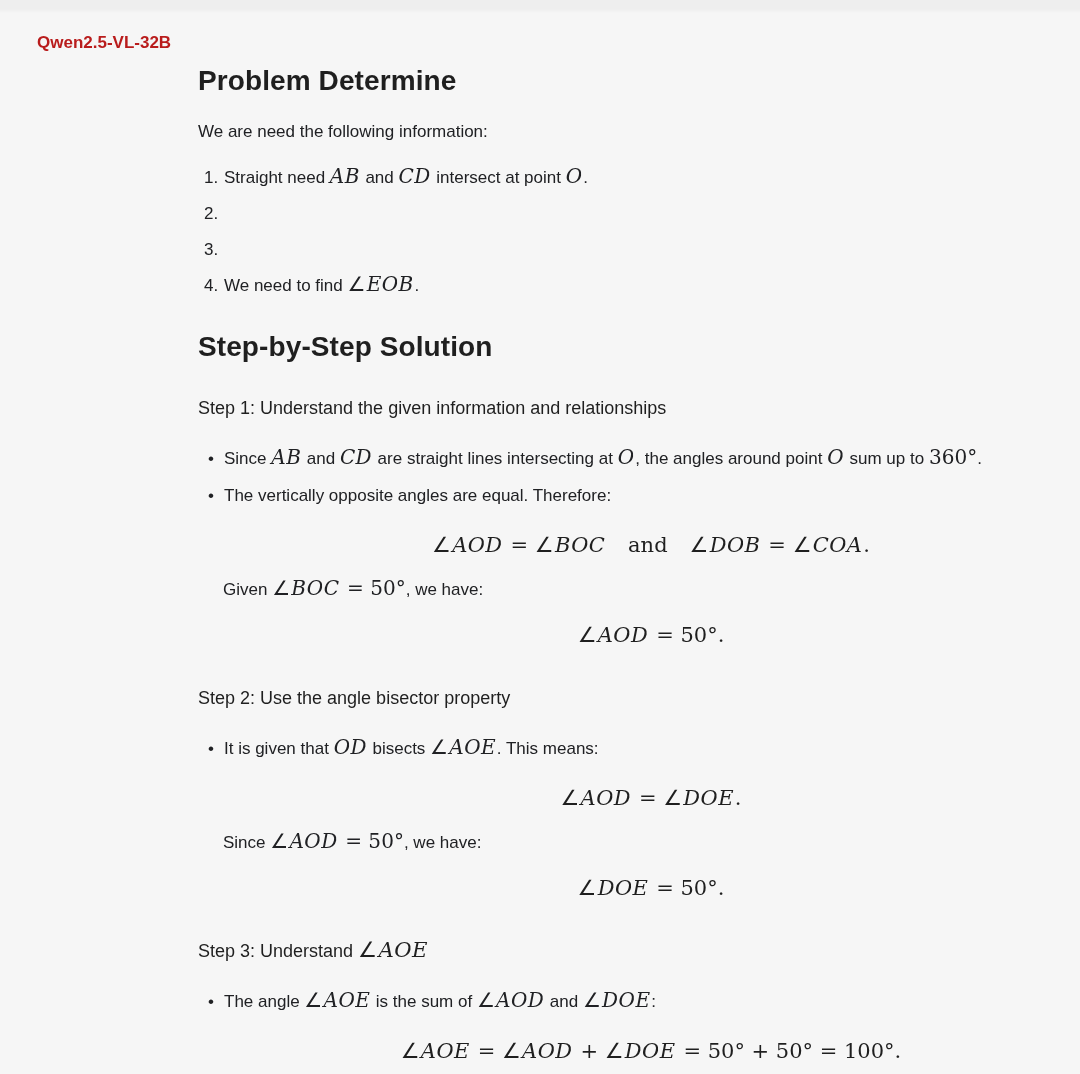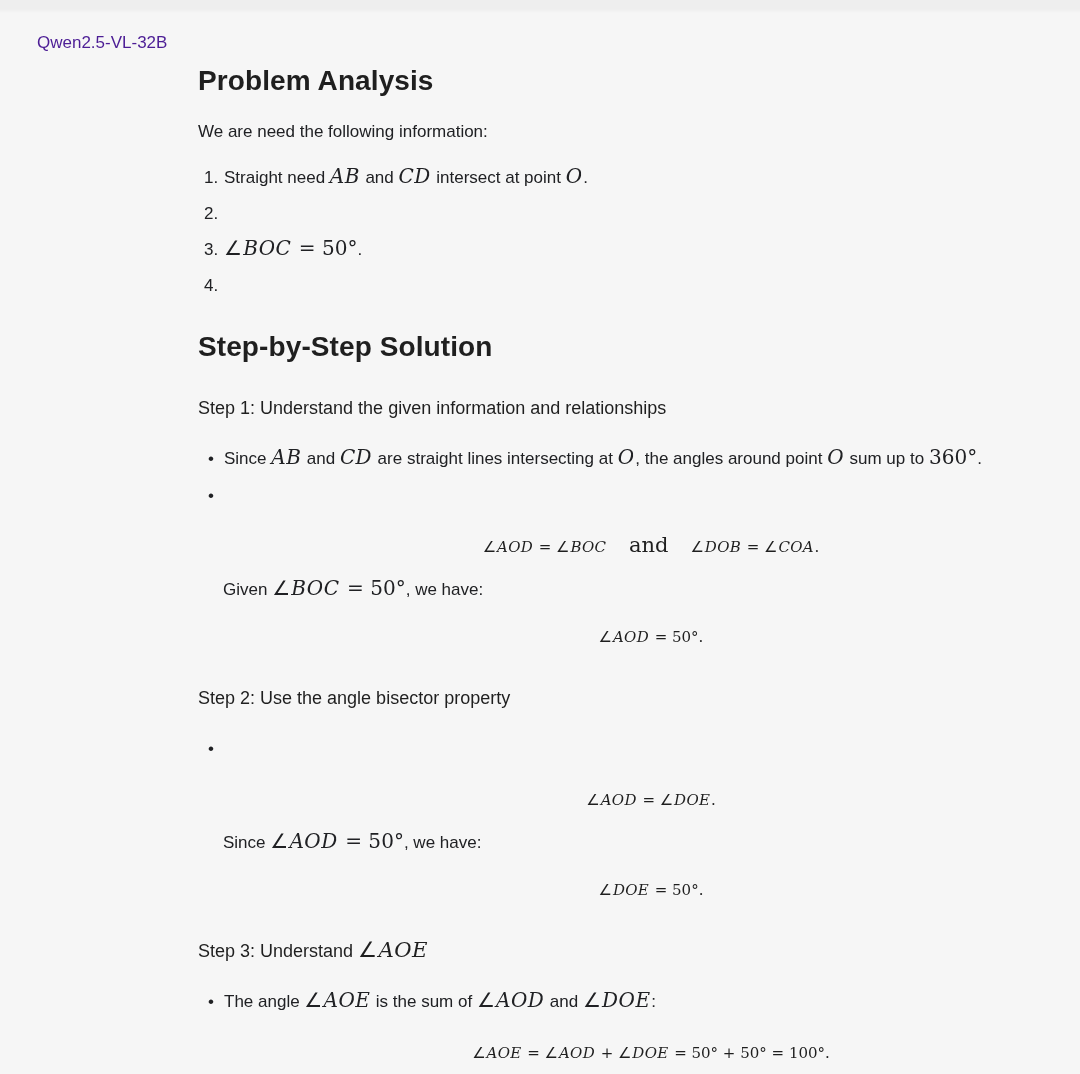--- a/index.html
+++ b/index.html
@@ -12,21 +12,22 @@
   .top-strip {
     height: 13px;
     background: linear-gradient(#eeeeee, #eeeeee 9px, #f6f6f6);
   }
   .model-label {
     position: absolute;
     left: 37px;
     top: 32px;
     font-size: 17px;
     line-height: 22px;
-    color: #4c1d95;
+    color: #b91c1c;
+    font-weight: bold;
   }
   .doc {
     margin-left: 198px;
     width: 906px;
     padding-top: 51px;
   }
   .block-h2 {
     font-size: 28px;
     line-height: 34px;
     font-weight: 700;
@@ -83,21 +84,21 @@
   .block-eq {
     text-align: center;
     font-size: 21px;
     line-height: 38px;
     margin-top: 12px;
     white-space: nowrap;
     color: #1f1f1f;
   }
   
   .math { font-size: 1.18em; line-height: 1; text-align: right; }
-  .block-eq .math { font-size: 15px; }
+  .block-eq .math { font-size: 21px; }
   .mi {
     font-family: "DejaVu Serif", serif;
     font-style: italic;
     letter-spacing: 0.02em;
     padding-right: 0.04em;
   }
   .mrm { font-family: "DejaVu Serif", serif; font-style: normal; }
   .mang { font-family: "DejaVu Sans", sans-serif; font-style: normal; padding-right: 0.06em; }
   .eq-rm {
     font-family: "DejaVu Serif", serif;
@@ -106,56 +107,58 @@
   }
 </style>
 </head>
 <body>
 
 <div class="top-strip"></div>
 
 <div class="model-label">Qwen2.5-VL-32B</div>
 
 <main class="doc" id="doc">
-    <h2 class="block-h2"><span class="txt">Problem Analysis</span></h2>
+    <h2 class="block-h2"><span class="txt">Problem Determine</span></h2>
     <p class="block-p"><span class="txt">We are need the following information:</span></p>
     <ol class="block-ol">
       <li>
         <span class="li-marker">1.</span>
         <span class="li-content"><span class="txt">Straight need </span><span class="math"><span class="mi">AB</span></span><span class="txt"> and </span><span class="math"><span class="mi">CD</span></span><span class="txt"> intersect at point </span><span class="math"><span class="mi">O</span></span><span class="txt">.</span></span>
       </li>
       <li>
         <span class="li-marker">2.</span>
       </li>
       <li>
         <span class="li-marker">3.</span>
-        <span class="li-content"><span class="math"><span class="mang">∠</span><span class="mi">BOC </span><span class="mrm">= 50°</span></span><span class="txt">.</span></span>
       </li>
       <li>
         <span class="li-marker">4.</span>
+        <span class="li-content"><span class="txt">We need to find </span><span class="math"><span class="mang">∠</span><span class="mi">EOB</span></span><span class="txt">.</span></span>
       </li>
     </ol>
     <h2 class="block-h2"><span class="txt">Step-by-Step Solution</span></h2>
     <h3 class="block-h3"><span class="txt">Step 1: Understand the given information and relationships</span></h3>
     <ul class="block-ul">
       <li>
         <span class="li-bullet">•</span>
         <span class="li-content"><span class="txt">Since </span><span class="math"><span class="mi">AB</span></span><span class="txt"> and </span><span class="math"><span class="mi">CD</span></span><span class="txt"> are straight lines intersecting at </span><span class="math"><span class="mi">O</span></span><span class="txt">, the angles around point </span><span class="math"><span class="mi">O</span></span><span class="txt"> sum up to </span><span class="math"><span class="mrm">360°</span></span><span class="txt">.</span></span>
       </li>
       <li>
         <span class="li-bullet">•</span>
+        <span class="li-content"><span class="txt">The vertically opposite angles are equal. Therefore:</span></span>
       </li>
     </ul>
     <div class="block-eq"><span class="math"><span class="mang">∠</span><span class="mi">AOD </span><span class="mrm">= </span><span class="mang">∠</span><span class="mi">BOC</span></span><span class="eq-rm">and</span><span class="math"><span class="mang">∠</span><span class="mi">DOB </span><span class="mrm">= </span><span class="mang">∠</span><span class="mi">COA</span><span class="mrm">.</span></span></div>
     <p class="block-pind"><span class="txt">Given </span><span class="math"><span class="mang">∠</span><span class="mi">BOC </span><span class="mrm">= 50°</span></span><span class="txt">, we have:</span></p>
     <div class="block-eq"><span class="math"><span class="mang">∠</span><span class="mi">AOD </span><span class="mrm">= 50°.</span></span></div>
     <h3 class="block-h3"><span class="txt">Step 2: Use the angle bisector property</span></h3>
     <ul class="block-ul">
       <li>
         <span class="li-bullet">•</span>
+        <span class="li-content"><span class="txt">It is given that </span><span class="math"><span class="mi">OD</span></span><span class="txt"> bisects </span><span class="math"><span class="mang">∠</span><span class="mi">AOE</span></span><span class="txt">. This means:</span></span>
       </li>
     </ul>
     <div class="block-eq"><span class="math"><span class="mang">∠</span><span class="mi">AOD </span><span class="mrm">= </span><span class="mang">∠</span><span class="mi">DOE</span><span class="mrm">.</span></span></div>
     <p class="block-pind"><span class="txt">Since </span><span class="math"><span class="mang">∠</span><span class="mi">AOD </span><span class="mrm">= 50°</span></span><span class="txt">, we have:</span></p>
     <div class="block-eq"><span class="math"><span class="mang">∠</span><span class="mi">DOE </span><span class="mrm">= 50°.</span></span></div>
     <h3 class="block-h3"><span class="txt">Step 3: Understand </span><span class="math"><span class="mang">∠</span><span class="mi">AOE</span></span></h3>
     <ul class="block-ul">
       <li>
         <span class="li-bullet">•</span>
         <span class="li-content"><span class="txt">The angle </span><span class="math"><span class="mang">∠</span><span class="mi">AOE</span></span><span class="txt"> is the sum of </span><span class="math"><span class="mang">∠</span><span class="mi">AOD</span></span><span class="txt"> and </span><span class="math"><span class="mang">∠</span><span class="mi">DOE</span></span><span class="txt">:</span></span>

